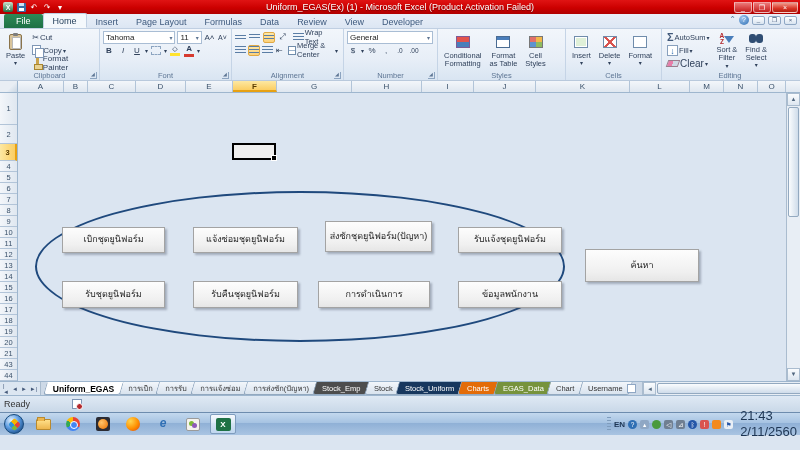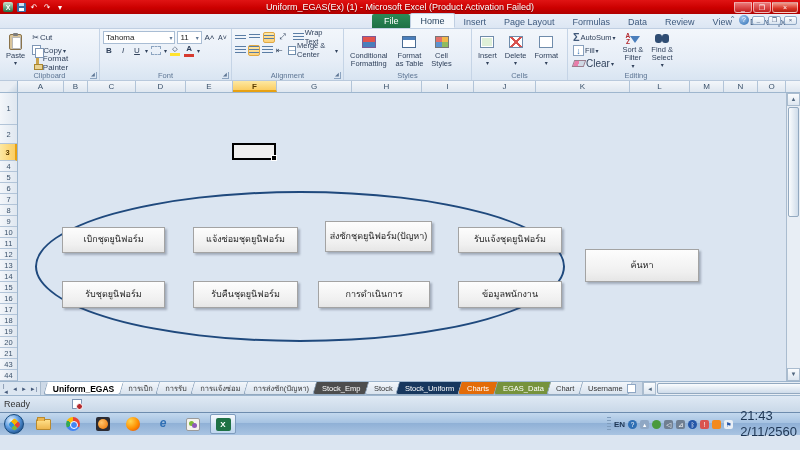--- a/index.html
+++ b/index.html
@@ -14,21 +14,21 @@
   .xl-app-icon { width:10px; height:10px; background:linear-gradient(180deg,#cfe3cf,#1e7145); border-radius:2px; color:#fff; font-size:7px; font-weight:bold; display:flex; align-items:center; justify-content:center; }
   .save-glyph { width:9px; height:9px; background:#3a6ea5; border-radius:1px; position:relative; }
   .save-glyph::before { content:""; position:absolute; left:2px; top:0; width:5px; height:3px; background:#cfe0f1; }
   .save-glyph::after { content:""; position:absolute; left:2px; bottom:1px; width:5px; height:3px; background:#fff; }
   .title-text { position:absolute; left:0; right:0; text-align:center; color:#fff; font-size:9px; line-height:14px; text-shadow:0 1px 1px rgba(0,0,0,.4); white-space:nowrap; }
   .winbtns { margin-left:auto; display:flex; z-index:2; padding-right:2px; }
   .winbtn { width:18px; height:11px; margin-left:1px; border:1px solid rgba(255,255,255,.55); border-radius:0 0 3px 3px; background:linear-gradient(180deg,rgba(255,255,255,.45),rgba(255,255,255,.12)); color:#fff; font-size:7px; line-height:9px; text-align:center; }
   .winbtn.close { background:linear-gradient(180deg,#f09a8c,#d93526 60%,#b01e10); width:26px; }
 
   
-  .tabrow { height:15px; background:linear-gradient(180deg,#e9eff8,#dce6f3); display:flex; align-items:flex-end; border-bottom:1px solid #c0cfe2; position:relative;justify-content:flex-end; }
+  .tabrow { height:15px; background:linear-gradient(180deg,#e9eff8,#dce6f3); display:flex; align-items:flex-end; border-bottom:1px solid #c0cfe2; position:relative; }
   .rtab { padding:2px 9px 1px 9px; font-size:9px; color:#3e5a7e; }
   .rtab.file { background:linear-gradient(180deg,#2c8a57,#1e7145); color:#fff; border-radius:2px 2px 0 0; margin-left:4px; padding:2px 12px; }
   .rtab.active { background:#f4f8fc; border:1px solid #c0cfe2; border-bottom:1px solid #f4f8fc; border-radius:2px 2px 0 0; color:#1f3b57; }
   .tabrow-right { position:absolute; right:3px; top:1px; display:flex; gap:3px; align-items:center; }
   .mini-ico { font-size:8px; color:#5c7characters799; color:#5c7799; line-height:10px; }
   .help-ico { width:10px; height:10px; border-radius:50%; background:radial-gradient(circle at 35% 30%,#9fc6ef,#2f6fb4); color:#fff; font-size:7px; text-align:center; line-height:10px; }
   .wb-btn { width:13px; height:9px; border:1px solid #8fa7c4; border-radius:2px; background:linear-gradient(180deg,#fdfeff,#d9e4f0); color:#44597a; font-size:6px; line-height:7px; text-align:center; }
 
   
   .ribbon { height:52px; background:linear-gradient(180deg,#f2f6fb 0%,#e7eef7 60%,#d9e5f2 100%); border-bottom:1px solid #b9c9dc; display:flex; }
@@ -297,20 +297,38 @@
               <span class="grid-ico" style="width:11px;height:9px"></span>
               <span style="font-size:7.5px">Merge &amp; Center</span>
               <span style="font-size:6px">▾</span>
             </span>
         </div>
       </div>
       <div class="rgroup-label">Alignment</div>
       <div class="dlg-launch">◢</div>
     </div>
 
+    <div class="rgroup" style="width:94px">
+      <div class="smallcol" style="width:100%">
+        <div class="combo" style="width:86px">
+            <span>General</span>
+            <span class="arrow">▾</span>
+          </div>
+        <div class="smallrow">
+          <span class="chip">$</span>
+            <span style="font-size:6px">▾</span>
+          <span class="chip">%</span>
+          <span class="chip">,</span>
+          <span class="chip" style="font-size:6.5px">.0</span>
+          <span class="chip" style="font-size:6.5px">.00</span>
+        </div>
+      </div>
+      <div class="rgroup-label">Number</div>
+      <div class="dlg-launch">◢</div>
+    </div>
 
     <div class="rgroup" style="width:128px">
       <div class="bigbtn">
         <span class="bigicon">
             <span class="grid-ico cf"></span>
           </span>
         <span>Conditional</span>
           <span>Formatting</span>
       </div>
       <div class="bigbtn">

